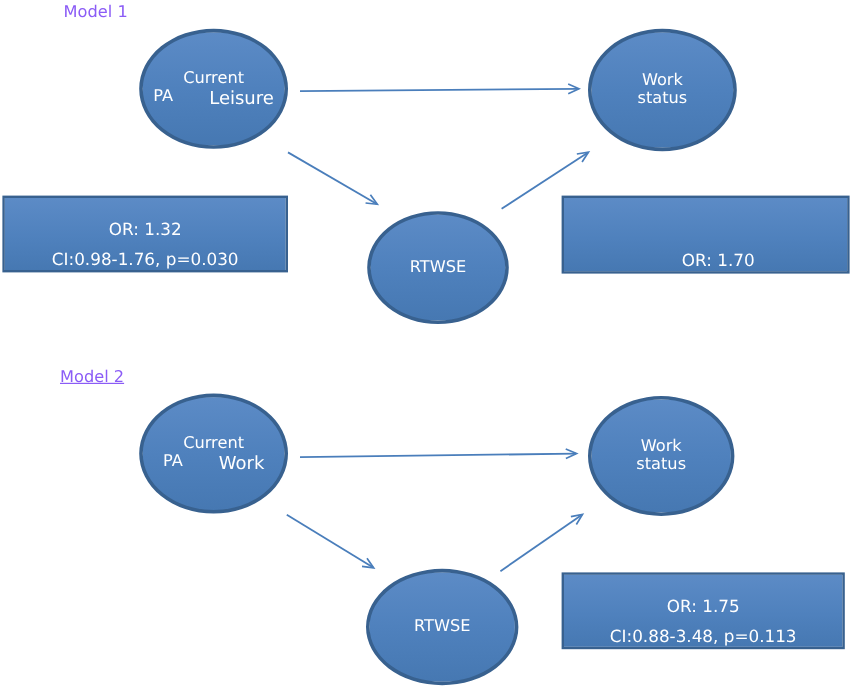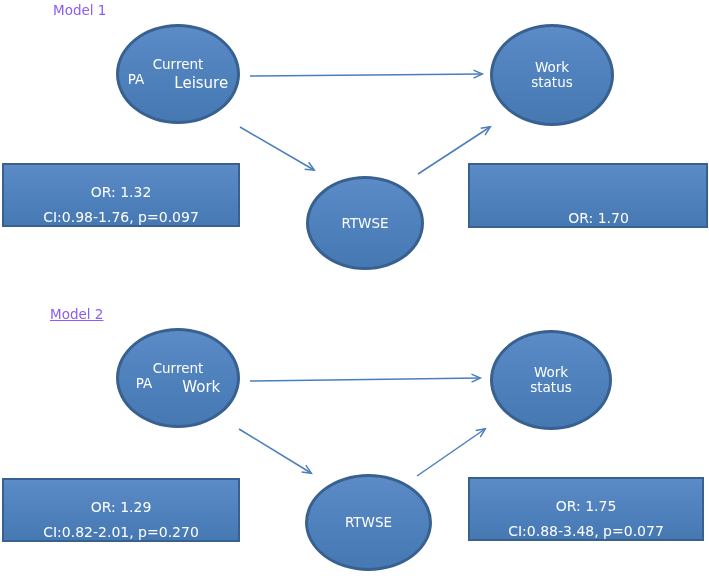--- a/index.html
+++ b/index.html
@@ -101,21 +101,21 @@
     <span>Work</span>
     <span>status</span>
   </div>
 
   <div class="ellipse" id="rtwse-m1">
     <span>RTWSE</span>
   </div>
 
   <div class="statbox" id="lbox-m1">
     <span>OR: 1.32</span>
-    <span>CI:0.98-1.76, p=0.097</span>
+    <span>CI:0.98-1.76, p=0.030</span>
   </div>
 
   <div class="statbox" id="rbox-m1">
     <span>OR: 1.70</span>
   </div>
 
   <div class="model-label" id="label-m2">Model 2</div>
 
   <div class="ellipse" id="pa-m2">
     <span>Current</span>
@@ -124,23 +124,19 @@
 
   <div class="ellipse" id="work-m2">
     <span>Work</span>
     <span>status</span>
   </div>
 
   <div class="ellipse" id="rtwse-m2">
     <span>RTWSE</span>
   </div>
 
-  <div class="statbox" id="lbox-m2">
-    <span>OR: 1.29</span>
-    <span>CI:0.82-2.01, p=0.270</span>
-  </div>
 
   <div class="statbox" id="rbox-m2">
     <span>OR: 1.75</span>
-    <span>CI:0.88-3.48, p=0.077</span>
+    <span>CI:0.88-3.48, p=0.113</span>
   </div>
 
 </div>
 
 </body></html>

